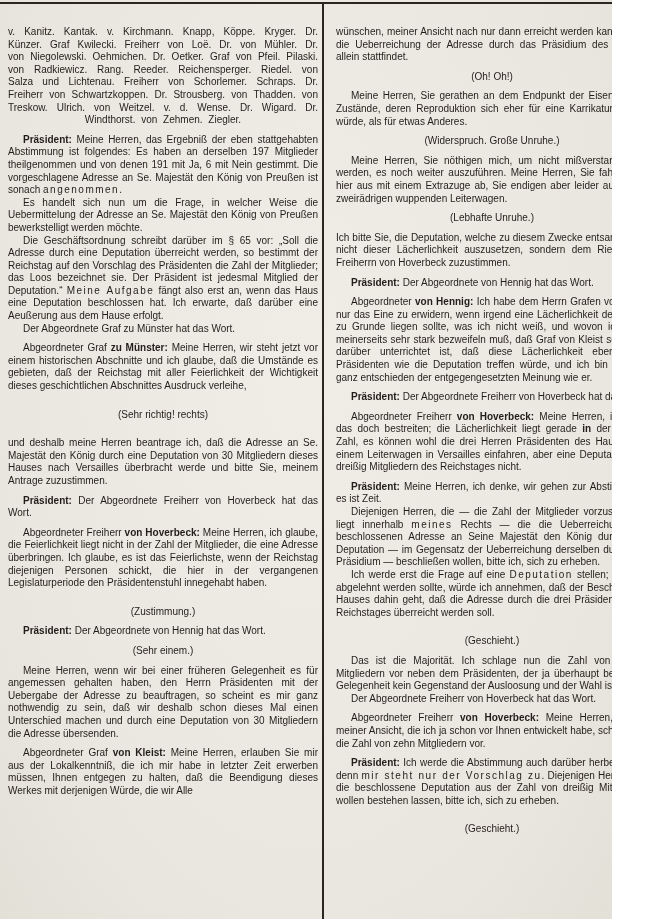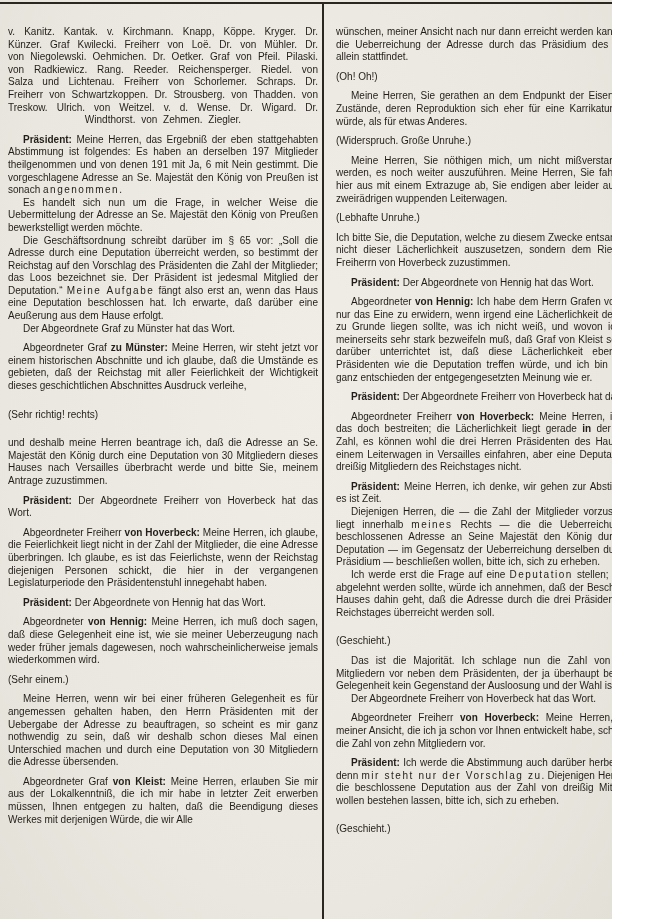--- a/index.html
+++ b/index.html
@@ -15,21 +15,21 @@
   .divider{position:absolute;top:2px;left:322px;width:2px;height:917px;background:#2b2620;}
   .col{
     position:absolute;top:26px;
     font-size:10px;line-height:12.6px;
     text-align:justify;text-justify:inter-word;
   }
   .col-left{left:8px;width:310px;}
   .col-right{left:336px;width:312px;}
   .col p{margin:0;}
   .col p.ind{text-indent:15px;}
-  .col p.center{text-indent:0;}
+  .col p.center{text-align:center;text-indent:0;}
   .col p.namelist{text-align:justify;text-align-last:center;word-spacing:3px;}
   .col p.mt1{margin-top:16px;}
   .col p.mt2{margin-top:7px;}
   .bold{font-weight:bold;}
   .sp{letter-spacing:1.5px;}
 </style>
 </head>
 <body>
 
 <div class="page" style="color: rgb(34, 29, 24);">
@@ -39,22 +39,22 @@
       <p class="namelist"><span>v. Kanitz.  Kantak.  v. Kirchmann.  Knapp,  Köppe.  Kryger. Dr. Künzer.  Graf Kwilecki.  Freiherr von Loë.  Dr. von Mühler.  Dr. von Niegolewski.  Oehmichen.  Dr. Oetker. Graf von Pfeil.  Pilaski.  von Radkiewicz.  Rang.  Reeder. Reichensperger.  Riedel.  von Salza und Lichtenau.  Freiherr von Schorlemer.  Schraps.  Dr. Freiherr von Schwartzkoppen. Dr. Strousberg.  von Thadden.  von Treskow.  Ulrich.  von Weitzel.  v. d. Wense.  Dr. Wigard.  Dr. Windthorst.  von Zehmen.  Ziegler.</span></p>
       <p class="ind mt2"><span class="bold">Präsident:</span><span> Meine Herren, das Ergebniß der eben stattgehabten Abstimmung ist folgendes: Es haben an derselben 197 Mitglieder theilgenommen und von denen 191 mit Ja, 6 mit Nein gestimmt.  Die vorgeschlagene Adresse an Se. Majestät den König von Preußen ist sonach </span><span class="sp">angenommen</span><span>.</span></p>
       <p class="ind"><span>Es handelt sich nun um die Frage, in welcher Weise die Uebermittelung der Adresse an Se. Majestät den König von Preußen bewerkstelligt werden möchte.</span></p>
       <p class="ind"><span>Die Geschäftsordnung schreibt darüber im § 65 vor: „Soll die Adresse durch eine Deputation überreicht werden, so bestimmt der Reichstag auf den Vorschlag des Präsidenten die Zahl der Mitglieder; das Loos bezeichnet sie.  Der Präsident ist jedesmal Mitglied der Deputation.“  </span><span class="sp">Meine Aufgabe</span><span> fängt also erst an, wenn das Haus eine Deputation beschlossen hat.  Ich erwarte, daß darüber eine Aeußerung aus dem Hause erfolgt.</span></p>
       <p class="ind"><span>Der Abgeordnete Graf zu Münster hat das Wort.</span></p>
       <p class="ind mt2"><span>Abgeordneter Graf </span><span class="bold">zu Münster:</span><span> Meine Herren, wir steht jetzt vor einem historischen Abschnitte und ich glaube, daß die Umstände es gebieten, daß der Reichstag mit aller Feierlichkeit der Wichtigkeit dieses geschichtlichen Abschnittes Ausdruck verleihe,</span></p>
       <p class="center mt1"><span>(Sehr richtig! rechts)</span></p>
       <p class="mt1"><span>und deshalb meine Herren beantrage ich, daß die Adresse an Se. Majestät den König durch eine Deputation von 30 Mitgliedern dieses Hauses nach Versailles überbracht werde und bitte Sie, meinem Antrage zuzustimmen.</span></p>
       <p class="ind mt2"><span class="bold">Präsident:</span><span> Der Abgeordnete Freiherr von Hoverbeck hat das Wort.</span></p>
       <p class="ind mt2"><span>Abgeordneter Freiherr </span><span class="bold">von Hoverbeck:</span><span> Meine Herren, ich glaube, die Feierlichkeit liegt nicht in der Zahl der Mitglieder, die eine Adresse überbringen.  Ich glaube, es ist das Feierlichste, wenn der Reichstag diejenigen Personen schickt, die hier in der vergangenen Legislaturperiode den Präsidentenstuhl innegehabt haben.</span></p>
+      <p class="center mt1"><span>(Zustimmung.)</span></p>
       <p class="ind mt2"><span class="bold">Präsident:</span><span> Der Abgeordnete von Hennig hat das Wort.</span></p>
-      <p class="ind mt2"><span>Abgeordneter </span><span class="bold">von Hennig:</span><span> Meine Herren, ich muß doch sagen, daß diese Gelegenheit eine ist, wie sie meiner Ueberzeugung nach weder früher jemals dagewesen, noch wahrscheinlicherweise jemals wiederkommen wird.</span></p>
       <p class="center mt2"><span>(Sehr einem.)</span></p>
       <p class="ind mt2"><span>Meine Herren, wenn wir bei einer früheren Gelegenheit es für angemessen gehalten haben, den Herrn Präsidenten mit der Uebergabe der Adresse zu beauftragen, so scheint es mir ganz nothwendig zu sein, daß wir deshalb schon dieses Mal einen Unterschied machen und durch eine Deputation von 30 Mitgliedern die Adresse übersenden.</span></p>
       <p class="ind mt2"><span>Abgeordneter Graf </span><span class="bold">von Kleist:</span><span> Meine Herren, erlauben Sie mir aus der Lokalkenntniß, die ich mir habe in letzter Zeit erwerben müssen, Ihnen entgegen zu halten, daß die Beendigung dieses Werkes mit derjenigen Würde, die wir Alle</span></p>
     </section>
   <section class="col col-right">
       <p class=""><span>wünschen, meiner Ansicht nach nur dann erreicht werden kann, wenn die Ueberreichung der Adresse durch das Präsidium des Hauses allein stattfindet.</span></p>
       <p class="center mt2"><span>(Oh! Oh!)</span></p>
       <p class="ind mt2"><span>Meine Herren, Sie gerathen an dem Endpunkt der Eisenbahn in Zustände, deren Reproduktion sich eher für eine Karrikatur eignen würde, als für etwas Anderes.</span></p>
       <p class="center mt2"><span>(Widerspruch.  Große Unruhe.)</span></p>
       <p class="ind mt2"><span>Meine Herren, Sie nöthigen mich, um nicht mißverstanden zu werden, es noch weiter auszuführen.  Meine Herren, Sie fahren von hier aus mit einem Extrazuge ab, Sie endigen aber leider auf einem zweirädrigen wuppenden Leiterwagen.</span></p>

